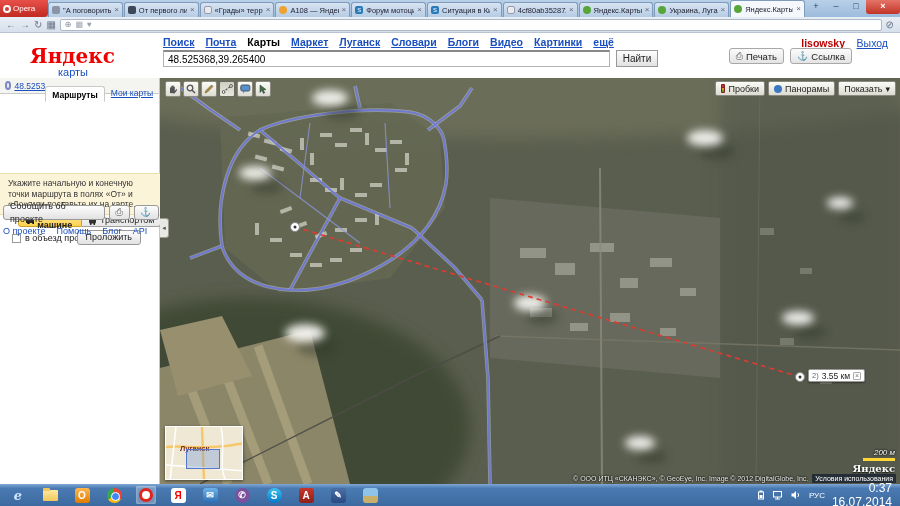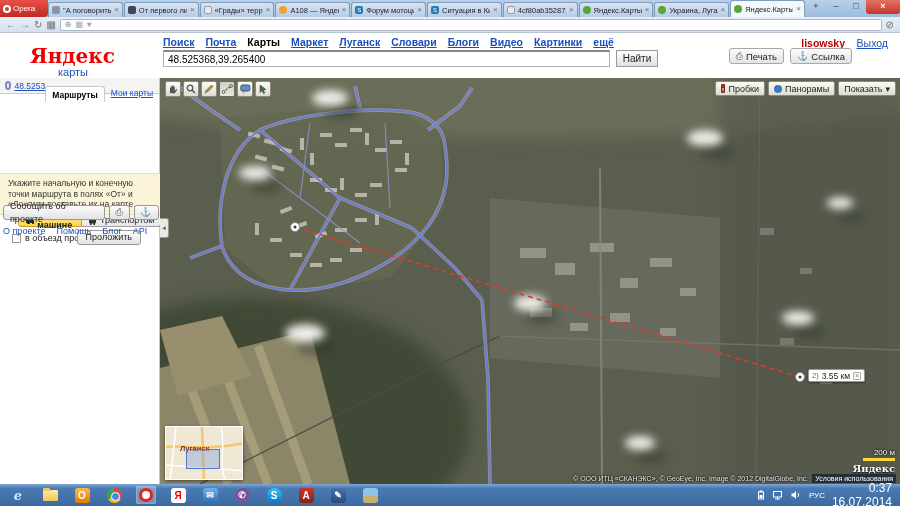--- a/index.html
+++ b/index.html
@@ -131,21 +131,21 @@
     font-size:8.5px; color:#222; padding:0 3px; box-shadow:0 1px 2px rgba(0,0,0,.4); }
   .ruler-pt { color:#666; font-size:7.5px; }
   .ruler-close { width:8px; height:8px; border:1px solid #aaa; font-size:7px; line-height:6px;
     text-align:center; color:#777; border-radius:1px; }
   .inset { position:absolute; left:5px; top:348px; width:78px; height:54px; background:#efe8d4;
     border:1px solid #fff; box-shadow:0 1px 3px rgba(0,0,0,.5); overflow:hidden; }
   .inset-label { position:absolute; left:14px; top:17px; font-size:7.5px; color:#7a3020; font-weight:bold; }
   .inset-view { position:absolute; left:20px; top:22px; width:34px; height:20px;
     background:rgba(110,150,220,.35); border:1px solid #5577cc; }
   .scalebox { position:absolute; right:5px; top:370px; text-align:right; }
-  .scale-text { font-size:8px; color:#fff; text-shadow:0 0 2px #000, 0 0 2px #000; }
+  .scale-text { font-size:8px; color:#fff; text-shadow:0 0 2px #000, 0 0 2px #000;font-style:italic; }
   .scale-bar { width:32px; height:3px; background:#ffd633; margin-top:1px; margin-left:auto; }
   .map-logo { position:absolute; right:5px; top:385px; font-size:10px; font-weight:bold; color:#fff;
     text-shadow:0 1px 2px #000; font-family:"DejaVu Serif", serif; }
   .copyright { position:absolute; right:4px; top:396px; display:flex; align-items:center; gap:4px; }
   .copy-text { font-size:7px; color:#eee; text-shadow:0 0 2px #000,0 0 2px #000; }
   .terms { font-size:7px; color:#fff; background:rgba(25,35,50,.8); padding:1px 3px; }
 
   
   .taskbar { position:absolute; left:0; top:484px; width:900px; height:22px;
     background:linear-gradient(#7fa8d6 0%,#4a7ab2 20%,#3c6aa0 100%); display:flex; align-items:center; }

